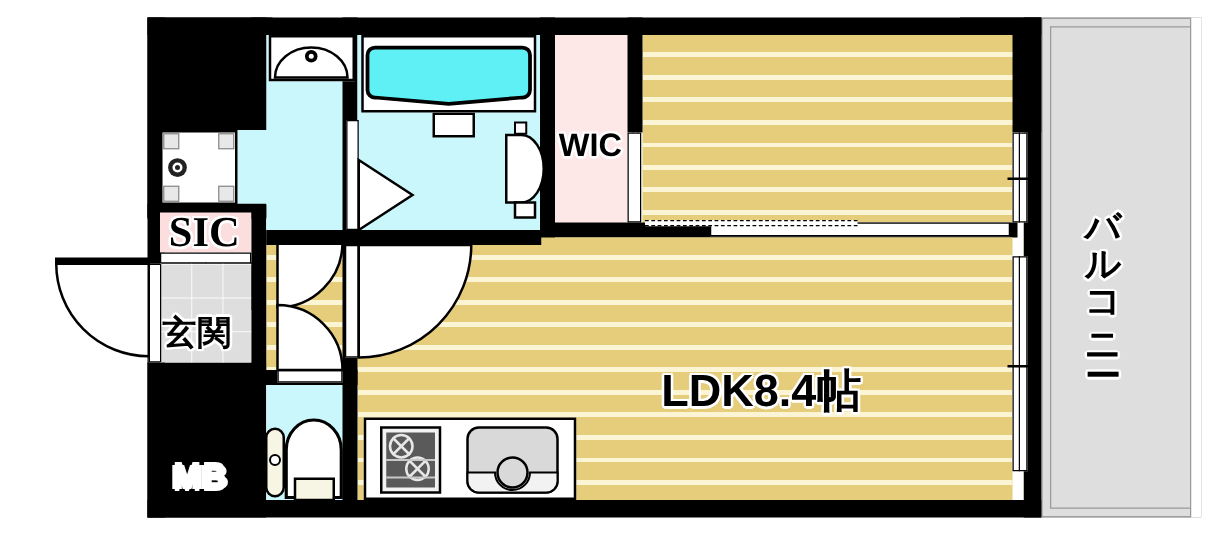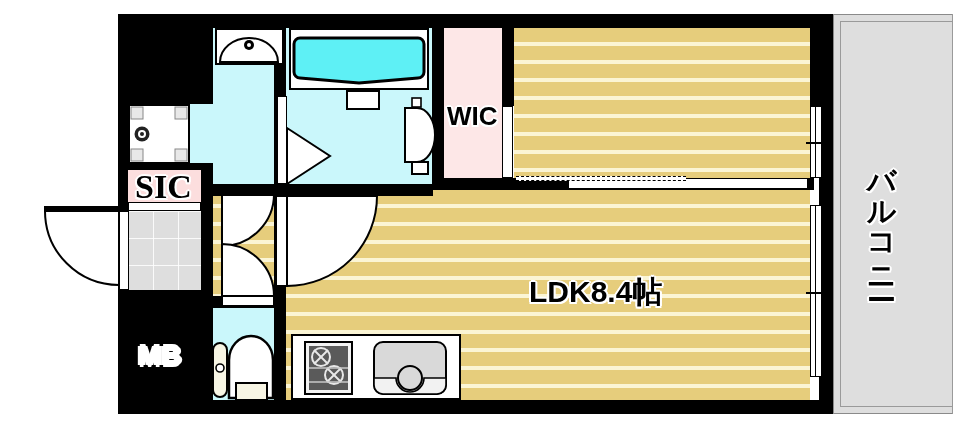--- a/index.html
+++ b/index.html
@@ -46,21 +46,21 @@
 
   <div class="abs wall" style="left:118px;top:14px;width:14px;height:400px;"></div>
 
   <div class="abs wall" style="left:118px;top:400px;width:715px;height:14px;"></div>
 
   <div class="abs wall" style="left:819px;top:14px;width:14px;height:400px;"></div>
 
   <div class="abs wall" style="left:118px;top:14px;width:100px;height:160px;"></div>
 
   <div class="abs wall" style="left:118px;top:290px;width:95px;height:124px;"></div>
-  <div class="lbl sans" style="left:138px;top:340px;font-size:28px;color:#fff;
+  <div class="lbl sans" style="left:138px;top:366px;font-size:28px;color:#fff;
               text-shadow:2px 0 0 #fff,-2px 0 0 #fff,0 2px 0 #fff,0 -2px 0 #fff;
               -webkit-text-stroke:0;">MB</div>
 
   <div class="abs wall" style="left:768px;top:14px;width:65px;height:92px;"></div>
 
   <div class="abs floor" style="left:514px;top:28px;width:296px;height:150px;overflow:hidden;"></div>
 
   <div class="abs white" style="left:810px;top:106px;width:12px;height:72px;border:1px solid #000;"></div>
   <div class="abs" style="left:815px;top:106px;width:1px;height:72px;background:#000;"></div>
   <div class="abs" style="left:806px;top:142px;width:18px;height:2px;background:#000;"></div>
@@ -71,21 +71,21 @@
   <div class="lbl sans" style="left:447px;top:101px;font-size:26px;">WIC</div>
 
   <div class="abs white" style="left:502px;top:106px;width:11px;height:72px;border:1px solid #000;"></div>
   <div class="abs" style="left:506px;top:48px;width:5px;height:58px;border-left:1px dashed #000;border-right:1px dashed #000;"></div>
 
   <div class="abs wall" style="left:444px;top:178px;width:370px;height:12px;"></div>
   <div class="abs white" style="left:568px;top:178px;width:240px;height:11px;border:1px solid #000;"></div>
   <div class="abs" style="left:516px;top:176px;width:170px;height:5px;border-top:1px dashed #000;border-bottom:1px dashed #000;background:#fff;"></div>
 
   <div class="abs floor" style="left:286px;top:190px;width:524px;height:210px;overflow:hidden;"></div>
-  <div class="lbl sans" style="left:529px;top:272px;font-size:30px;">LDK8.4帖</div>
+  <div class="lbl sans" style="left:529px;top:289px;font-size:36px;">LDK8.4帖</div>
 
   <div class="abs white" style="left:810px;top:205px;width:12px;height:172px;border:1px solid #000;"></div>
   <div class="abs" style="left:815px;top:205px;width:1px;height:172px;background:#000;"></div>
   <div class="abs" style="left:806px;top:292px;width:18px;height:2px;background:#000;"></div>
 
   <div class="abs white" style="left:291px;top:334px;width:170px;height:66px;border:2px solid #000;"></div>
 
   <svg width="975" height="428" style="pointer-events:none;">
     <rect x="305" y="342" width="47" height="52" fill="#f2f2f2" stroke="#000" stroke-width="2"></rect>
     <rect x="309" y="346" width="39" height="44" fill="#5a5a5a"></rect>
@@ -184,20 +184,21 @@
   <svg width="975" height="428" style="pointer-events:none;">
     <path d="M128 211 L128 247 A36 36 0 0 0 164 211 Z" fill="#fff" stroke="#000" stroke-width="2"></path>
     <path d="M201 211 L201 247 A36 36 0 0 1 165 211 Z" fill="#fff" stroke="#000" stroke-width="2"></path>
   </svg>
 
   <div class="abs gray" style="left:128px;top:211px;width:73px;height:79px;
               background-image:
                 linear-gradient(to right,rgba(255,255,255,.85) 1px,transparent 1px),
                 linear-gradient(to bottom,rgba(255,255,255,.85) 1px,transparent 1px);
               background-size:25px 27px;background-color:#dedede;"></div>
+  <div class="lbl" style="left:130px;top:248px;font-size:27px;letter-spacing:1px;">玄関</div>
 
   <div class="abs white" style="left:119px;top:211px;width:10px;height:79px;border:1px solid #000;"></div>
   <svg width="975" height="428" style="pointer-events:none;">
     <path d="M119 211 L45 211 A74 74 0 0 0 119 285 Z" fill="#fff" stroke="#000" stroke-width="2"></path>
     <rect x="44" y="206" width="76" height="6" fill="#000"></rect>
   </svg>
 
 </div>
 
 </body></html>

